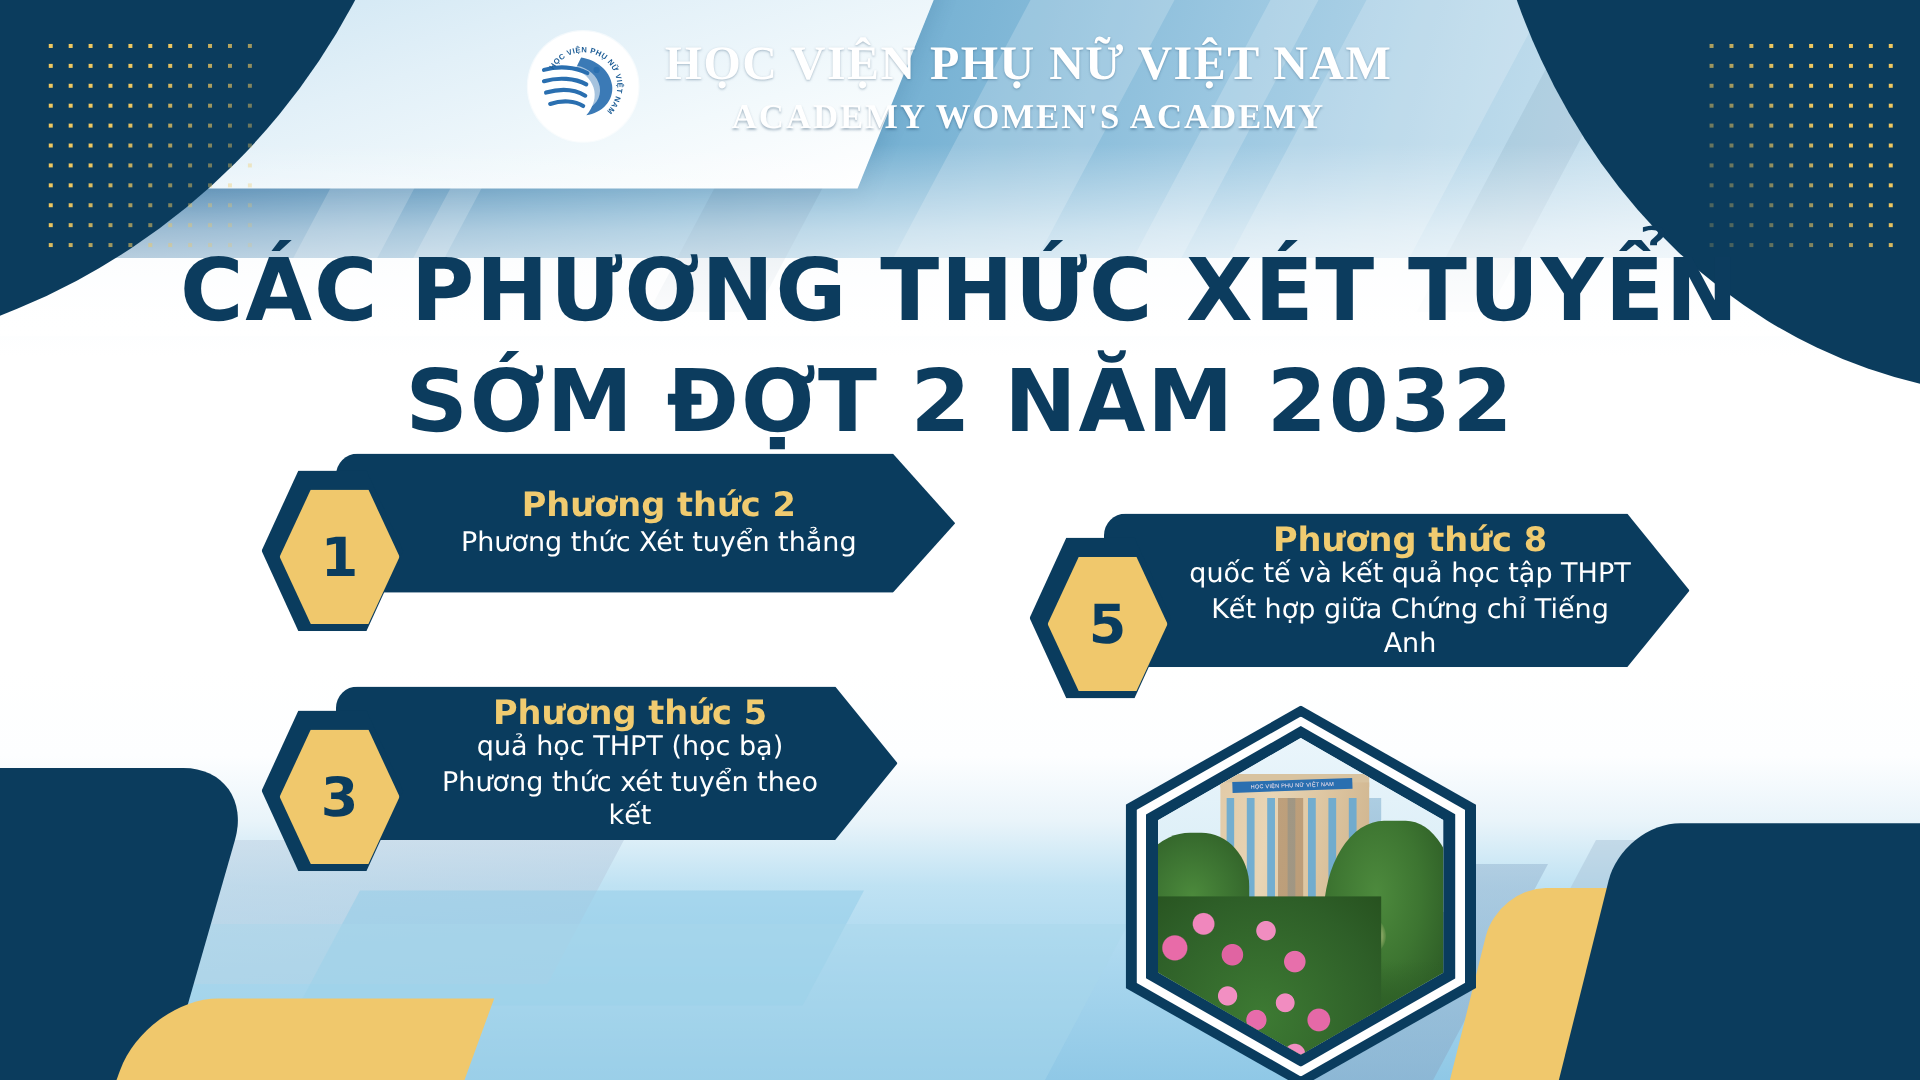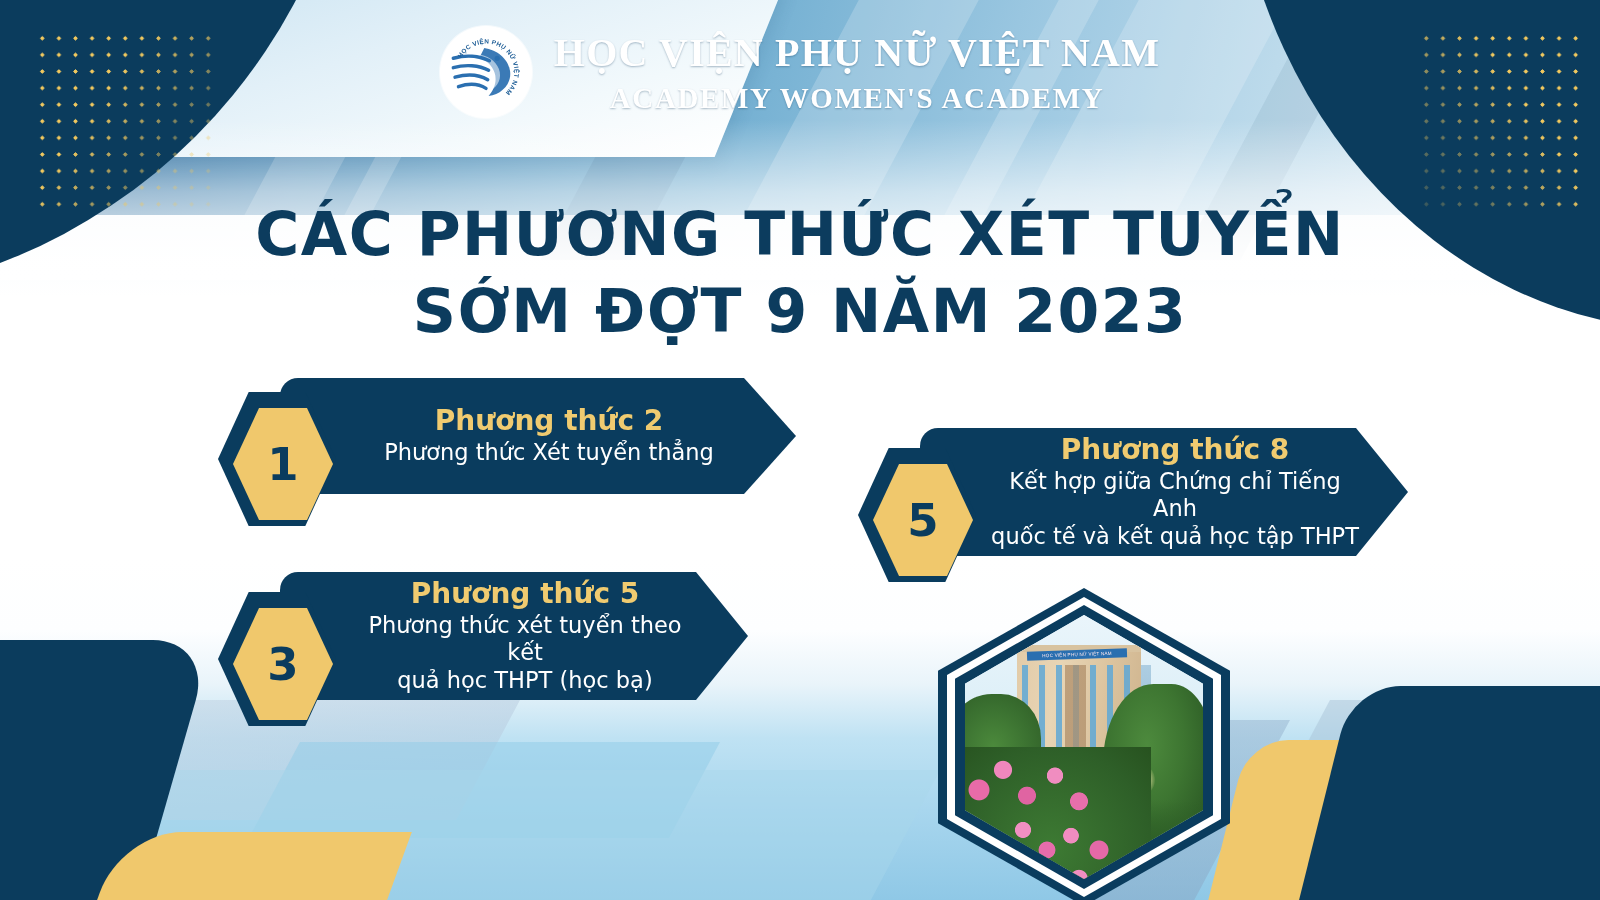--- a/index.html
+++ b/index.html
@@ -177,21 +177,21 @@
   
   .title-block {
     position: absolute;
     left: 0; top: 196px; width: 1600px;
     text-align: center;
     z-index: 35;
   }
   .title-line {
     font-family: "DejaVu Sans", sans-serif;
     font-weight: bold;
-    font-size: 60px;
+    font-size: 72px;
     letter-spacing: 1.5px;
     color: #0c3c5e;
     line-height: 1.28;
   }
 
   
   .card {
     position: absolute;
     z-index: 30;
     height: 116px;
@@ -435,21 +435,21 @@
       </svg>
     </div>
     <div class="org-names">
       <div class="org-vn">HỌC VIỆN PHỤ NỮ VIỆT NAM</div>
       <div class="org-en">ACADEMY WOMEN'S ACADEMY</div>
     </div>
   </div>
 
   <div class="title-block">
     <div class="title-line">CÁC PHƯƠNG THỨC XÉT TUYỂN</div>
-    <div class="title-line">SỚM ĐỢT 9 NĂM 2023</div>
+    <div class="title-line">SỚM ĐỢT 2 NĂM 2032</div>
   </div>
 
   <div class="card" id="card-1">
     <div class="plate"></div>
     <div class="hex-outer"></div>
     <div class="hex-inner">
       <span class="hex-num">1</span>
     </div>
     <div class="txt">
       <div class="m-title">Phương thức 2</div>
@@ -458,35 +458,35 @@
   </div>
 
   <div class="card" id="card-3">
     <div class="plate"></div>
     <div class="hex-outer"></div>
     <div class="hex-inner">
       <span class="hex-num">3</span>
     </div>
     <div class="txt">
       <div class="m-title">Phương thức 5</div>
+      <div class="m-desc" style="margin-top:0;">quả học THPT (học bạ)</div>
       <div class="m-desc">Phương thức xét tuyển theo kết</div>
-      <div class="m-desc" style="margin-top:0;">quả học THPT (học bạ)</div>
     </div>
   </div>
 
   <div class="card" id="card-5">
     <div class="plate"></div>
     <div class="hex-outer"></div>
     <div class="hex-inner">
       <span class="hex-num">5</span>
     </div>
     <div class="txt">
       <div class="m-title">Phương thức 8</div>
+      <div class="m-desc" style="margin-top:0;">quốc tế và kết quả học tập THPT</div>
       <div class="m-desc">Kết hợp giữa Chứng chỉ Tiếng Anh</div>
-      <div class="m-desc" style="margin-top:0;">quốc tế và kết quả học tập THPT</div>
     </div>
   </div>
 
   <div class="photo-wrap">
     <div class="hex-ring-a"></div>
     <div class="hex-ring-b"></div>
     <div class="hex-ring-c"></div>
     <div class="hex-photo">
       <div class="ph-scene">
         <div class="ph-sky"></div>

